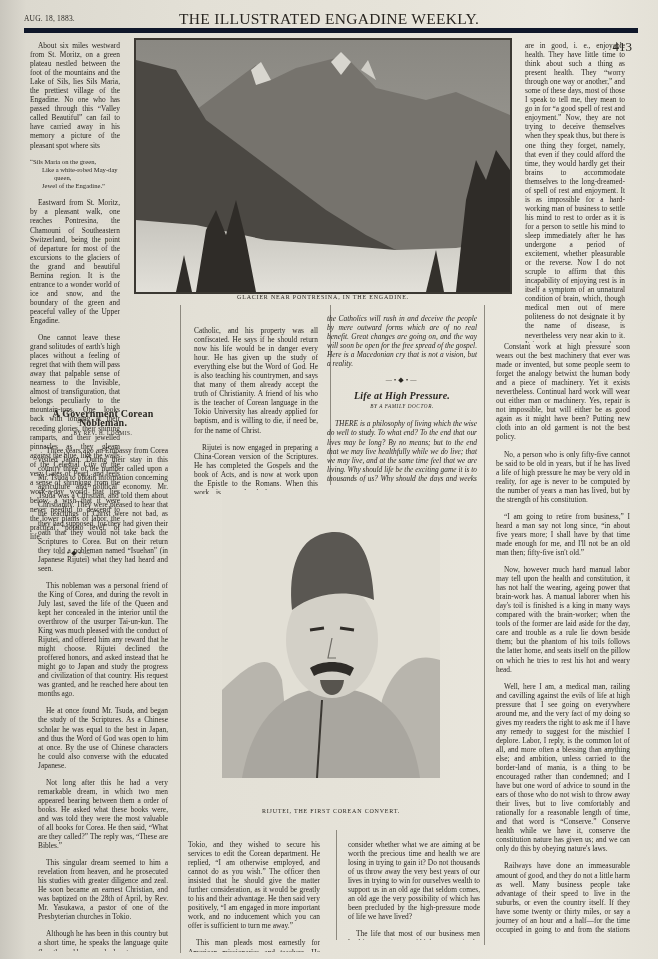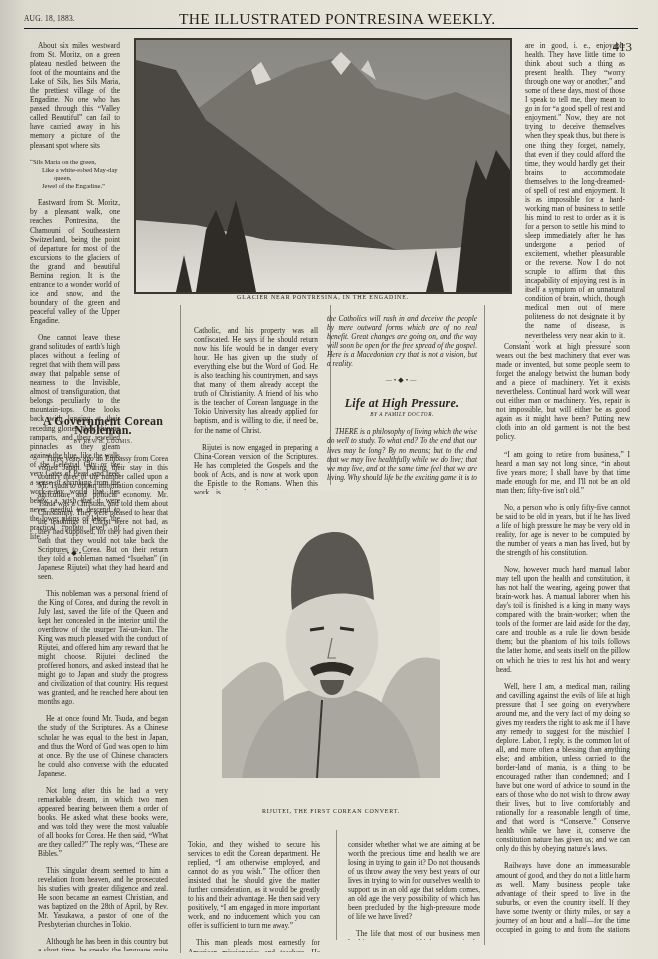--- a/index.html
+++ b/index.html
@@ -5,52 +5,52 @@
   html, body { margin:0; padding:0; }
   body {
     width:658px; height:959px; overflow:hidden; position:relative;
     background: linear-gradient(90deg, #c9c6bd 0%, #dcd9cf 4%, #e3e0d6 30%, #e6e3d9 60%, #ebe8df 85%, #e4e1d7 100%);
     font-family: "Liberation Serif", "DejaVu Serif", serif;
     color:#2a2722;
   }
   .page { position:absolute; inset:0; }
   .header {
     position:absolute; left:24px; right:20px; top:8px; height:20px;
-    border-bottom:1px solid #0f172a;
+    border-bottom:5px solid #0f172a;
   }
   .hdr-date { position:absolute; left:0; top:6px; font-size:7.5px; letter-spacing:0.2px; }
   .hdr-title { position:absolute; left:155px; top:2px; font-size:15.5px; letter-spacing:0.3px; white-space:nowrap; }
   .hdr-page { position:absolute; right:6px; top:2px; font-size:13px;margin-top:29px; }
   .col { position:absolute; font-size:7.4px; line-height:9.05px; text-align:justify; hyphens:auto; }
   .col p { margin:8px; text-indent:8px; }
   .col p.noind { text-indent:0; }
   .poem { margin:2px 0 2px 8px; font-size:6.6px; line-height:8.2px; }
   .poem div { text-indent:0; }
   .poem .ind { padding-left:12px; }
-  .art-title { text-align:center; font-size:12px; font-weight:bold; margin:14px 0 2px; letter-spacing:0.2px; text-indent:0; }
+  .art-title { text-align:center; font-size:10px; font-weight:bold; margin:6px 0 2px; letter-spacing:0.2px; text-indent:0; }
   .byline { text-align:center; font-size:5.2px; letter-spacing:0.6px; margin-bottom:4px; text-indent:0; }
   .orn { text-align:center; font-size:7px; letter-spacing:2px; margin:4px 0; text-indent:0; }
   .rule-v { position:absolute; width:1px; background:#8d897f; }
   .fig { position:absolute; overflow:hidden; }
   .glacier {
     left:134px; top:38px; width:374px; height:252px;
     border:2px solid #3b3832;
     background: linear-gradient(180deg, #7a7872 0%, #8c8a84 18%, #5f5c56 35%, #4d4a45 60%, #b9b7b0 75%, #d4d2cb 100%);
   }
   .caption { position:absolute; font-size:6px; letter-spacing:0.8px; text-align:center; }
   .portrait { left:222px; top:490px; width:218px; height:288px; }
 </style>
 </head>
 <body>
 
 <div class="page">
 
   <div class="header">
     <span class="hdr-date">AUG. 18, 1883.</span>
-    <span class="hdr-title">THE ILLUSTRATED PONTRESINA WEEKLY.</span>
+    <span class="hdr-title">THE ILLUSTRATED ENGADINE WEEKLY.</span>
     <span class="hdr-page">413</span>
   </div>
 
   <div class="col" style="left:22px; top:33px; width:106px;">
     <p>About six miles westward from St. Moritz, on a green plateau nestled between the foot of the mountains and the Lake of Sils, lies Sils Maria, the prettiest village of the Engadine. No one who has passed through this “Valley called Beautiful” can fail to have carried away in his memory a picture of the pleasant spot where sits</p>
     <div class="poem">
       <div>“Sils Maria on the green,</div>
       <div class="ind">Like a white-robed May-day</div>
       <div class="ind" style="padding-left:24px">queen,</div>
       <div class="ind">Jewel of the Engadine.”</div>
@@ -147,20 +147,20 @@
 
   <div class="col" style="left:340px; top:832px; width:148px; height:108px; overflow:hidden;">
     <p class="noind">consider whether what we are aiming at be worth the precious time and health we are losing in trying to gain it? Do not thousands of us throw away the very best years of our lives in trying to win for ourselves wealth to support us in an old age that seldom comes, an old age the very possibility of which has been precluded by the high-pressure mode of life we have lived?</p>
     <p>The life that most of our business men lead in towns is one of high pressure in the truest sense of the term, and it may reasonably be doubted whether two out of every ten of them</p>
   </div>
 
   <div class="rule-v" style="left:484px; top:305px; height:640px;"></div>
 
   <div class="col" style="left:488px; top:334px; width:150px; height:600px; overflow:hidden;">
     <p>Constant work at high pressure soon wears out the best machinery that ever was made or invented, but some people seem to forget the analogy betwixt the human body and a piece of machinery. Yet it exists nevertheless. Continual hard work will wear out either man or machinery. Yes, repair is not impossible, but will either be as good again as it might have been? Putting new cloth into an old garment is not the best policy.</p>
+    <p>No, a person who is only fifty-five cannot be said to be old in years, but if he has lived a life of high pressure he may be very old in reality, for age is never to be computed by the number of years a man has lived, but by the strength of his constitution.</p>
     <p>“I am going to retire from business,” I heard a man say not long since, “in about five years more; I shall have by that time made enough for me, and I'll not be an old man then; fifty-five isn't old.”</p>
-    <p>No, a person who is only fifty-five cannot be said to be old in years, but if he has lived a life of high pressure he may be very old in reality, for age is never to be computed by the number of years a man has lived, but by the strength of his constitution.</p>
     <p>Now, however much hard manual labor may tell upon the health and constitution, it has not half the wearing, ageing power that brain-work has. A manual laborer when his day's toil is finished is a king in many ways compared with the brain-worker; when the tools of the former are laid aside for the day, care and trouble as a rule lie down beside them; but the phantom of his toils follows the latter home, and seats itself on the pillow on which he tries to rest his hot and weary head.</p>
     <p>Well, here I am, a medical man, railing and cavilling against the evils of life at high pressure that I see going on everywhere around me, and the very fact of my doing so gives my readers the right to ask me if I have any remedy to suggest for the mischief I deplore. Labor, I reply, is the common lot of all, and more often a blessing than anything else; and ambition, unless carried to the border-land of mania, is a thing to be encouraged rather than condemned; and I have but one word of advice to sound in the ears of those who do not wish to throw away their lives, but to live comfortably and rationally for a reasonable length of time, and that word is “Conserve.” Conserve health while we have it, conserve the constitution nature has given us; and we can only do this by obeying nature's laws.</p>
     <p>Railways have done an immeasurable amount of good, and they do not a little harm as well. Many business people take advantage of their speed to live in the suburbs, or even the country itself. If they have some twenty or thirty miles, or say a journey of an hour and a half—for the time occupied in going to and from the stations must be considered—every morning and evening, and this for five days of the week, I doubt whether their country life is very advantageous to the health. At all events, it would be very much more so if they had not so often to hurry to catch the train. This hurry entails a considerable degree of anxiety almost every morning, it prevents the discussion of a comfortable breakfast, it would prevent the comfortable assimilation or digestion of that meal, even should it be partaken of. Then there is more hurry at the journey's end, and a man who hurries is never fresh. But if a good substantial meal were enjoyed about mid-day, the evil effects of a light and hasty breakfast would hardly be felt. Yet business people</p>
   </div>
 
 </div>
 
 </body></html>

